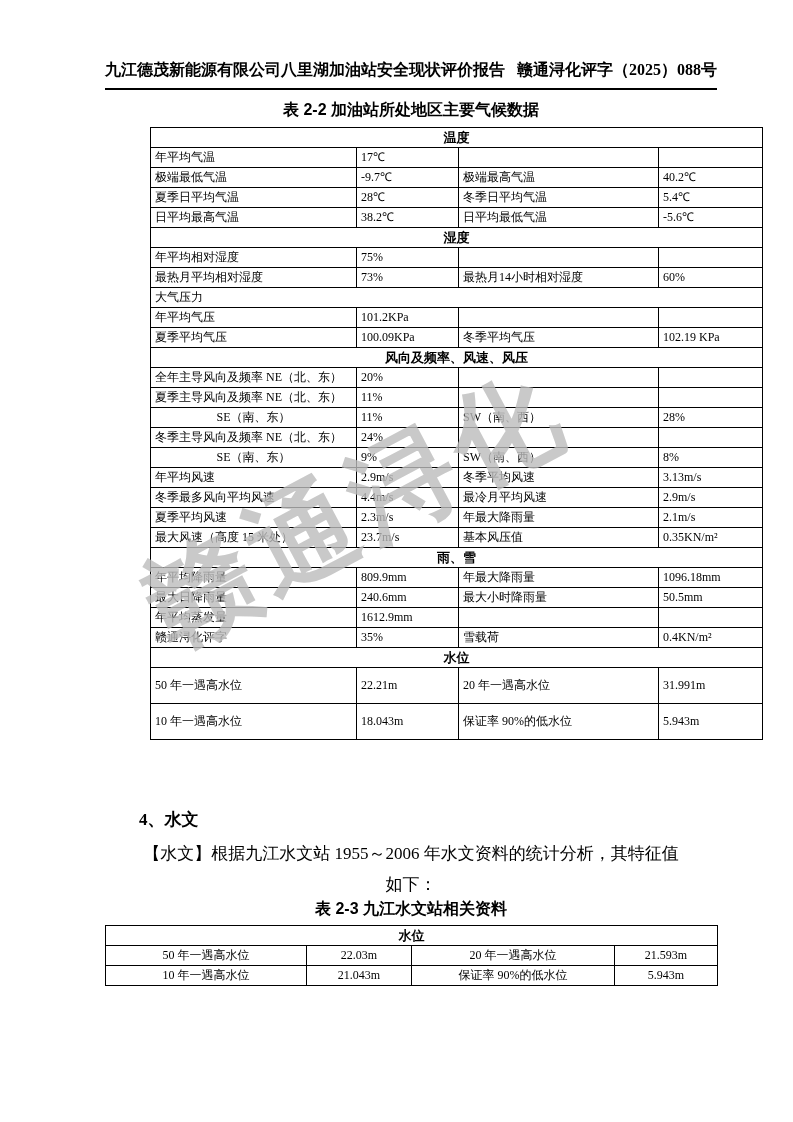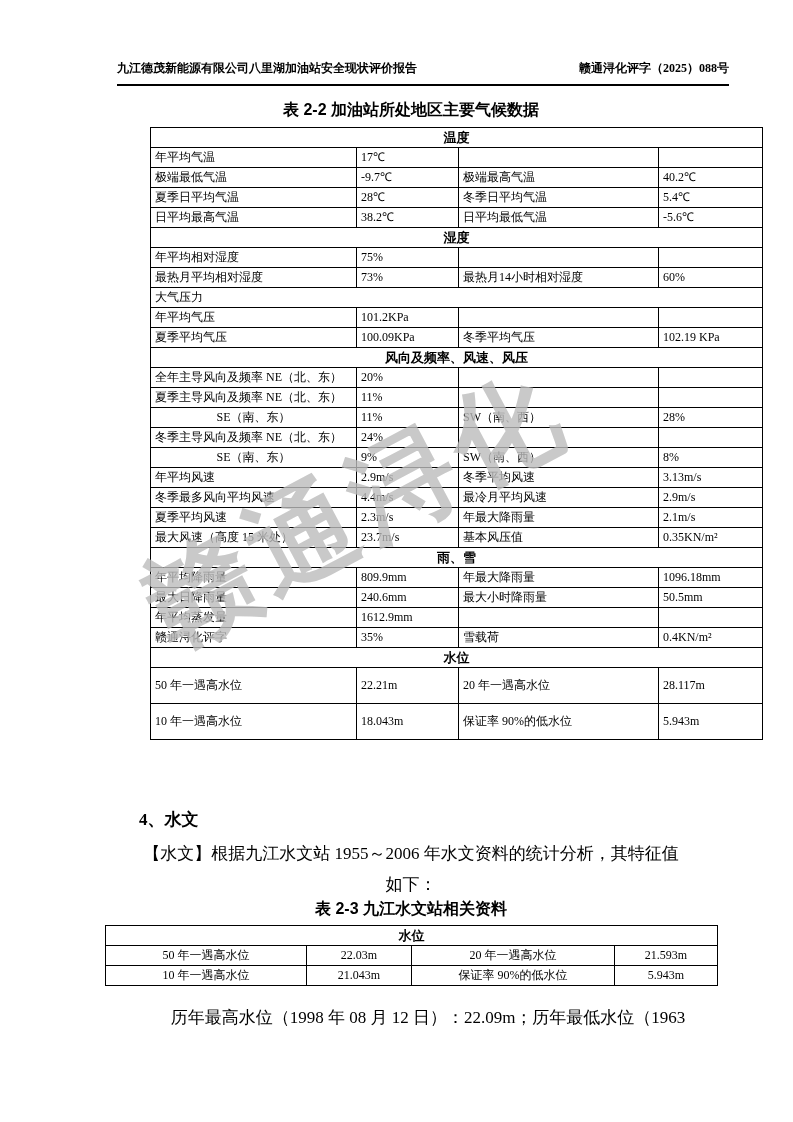--- a/index.html
+++ b/index.html
@@ -2,23 +2,23 @@
 <html><head>
 <meta charset="utf-8">
 <style>
   * { margin:0; padding:0; box-sizing:border-box; }
   html,body { background:#fff; }
   .page {
     position:relative; width:793px; height:1122px; background:#fff;
     font-family:"Liberation Serif", serif; color:#000; overflow:hidden;
   }
   .header {
-    position:absolute; left:117px; top:60px; width:612px;
+    position:absolute; left:105px; top:60px; width:612px;
     display:flex; justify-content:space-between; align-items:flex-end;
-    font-size:12px; font-weight:bold; padding-bottom:7px;
+    font-size:16px; font-weight:bold; padding-bottom:7px;
     border-bottom:2px solid #000;
   }
   .t-title {
     position:absolute; left:105px; width:612px; text-align:center;
     font-weight:bold; font-size:16px; font-family:"Liberation Sans", sans-serif;
   }
   .t22-title { top:100px; }
   .t23-title { top:899px; }
   table {
     position:absolute; left:105px; width:612px;
@@ -215,21 +215,21 @@
           <td class="al">雪载荷</td>
           <td class="al">0.4KN/m²</td>
         </tr>
         <tr>
           <td colspan="4" class="ac bold">水位</td>
         </tr>
         <tr class="tall">
           <td class="al">50 年一遇高水位</td>
           <td class="al">22.21m</td>
           <td class="al">20 年一遇高水位</td>
-          <td class="al">28.117m</td>
+          <td class="al">31.991m</td>
         </tr>
         <tr class="tall">
           <td class="al">10 年一遇高水位</td>
           <td class="al">18.043m</td>
           <td class="al">保证率 90%的低水位</td>
           <td class="al">5.943m</td>
         </tr>
       </tbody>
   </table>
 
@@ -261,18 +261,17 @@
         </tr>
         <tr>
           <td class="ac">10 年一遇高水位</td>
           <td class="ac">21.043m</td>
           <td class="ac">保证率 90%的低水位</td>
           <td class="ac">5.943m</td>
         </tr>
       </tbody>
   </table>
 
-  <div class="para para2">历年最高水位（1998 年 08 月 12 日）：22.09m；历年最低水位（1963</div>
 
   <div class="watermark">赣通浔化</div>
 
 
 </div>
 
 </body></html>

